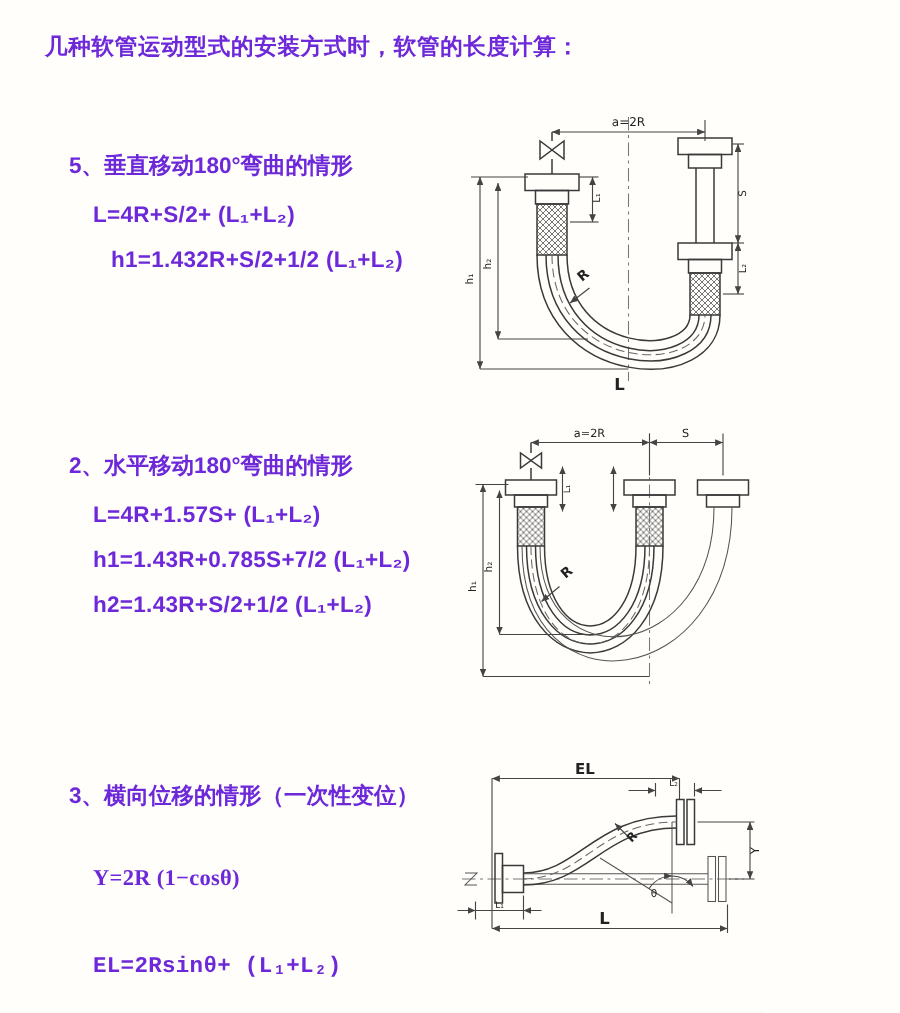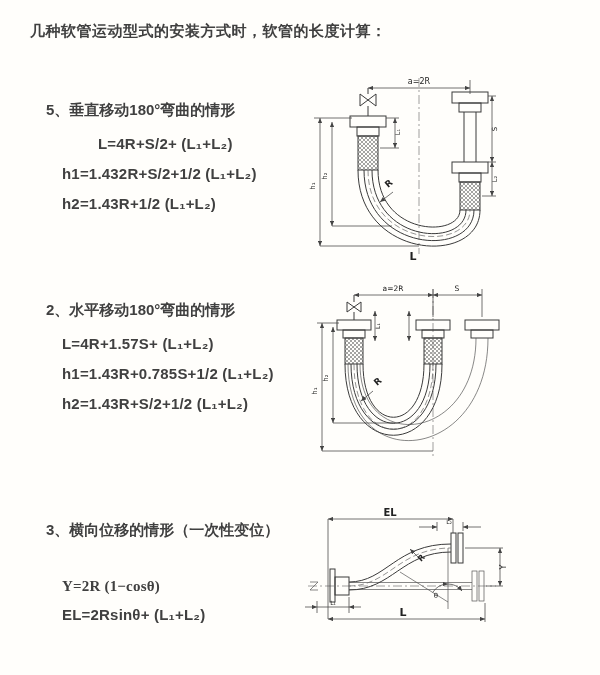--- a/index.html
+++ b/index.html
@@ -1,34 +1,34 @@
 <!DOCTYPE html>
 <html><head>
 <meta charset="utf-8">
 <style>
   html,body{margin:0;padding:0;}
   body{background:#e8e8e8;font-family:"Liberation Sans","DejaVu Sans",sans-serif;}
   .page{
     position:relative;width:600px;height:675px;background:#fffefb;
-    margin:0 auto;overflow:hidden;color:#404040;
+    margin:0 auto;overflow:hidden;color:#6d28d9;
   }
   .title{
     position:absolute;left:30px;top:22px;font-size:15px;font-weight:bold;
     letter-spacing:0.5px;white-space:nowrap;
   }
   .sec-heading{
     position:absolute;font-size:15px;font-weight:bold;white-space:nowrap;left:46px;
   }
   .formula{
     position:absolute;font-size:15px;font-weight:bold;white-space:nowrap;left:62px;
     letter-spacing:0.2px;
   }
-  #h-s1{top:101px;} #f-s1-0{top:135px;margin-left:36px;} #f-s1-1{top:165px;} #f-s1-2{top:195px;}
+  #h-s1{top:101px;} #f-s1-0{top:135px;} #f-s1-1{top:165px;margin-left:12px;} #f-s1-2{top:195px;}
   #h-s2{top:301px;text-align:right;} #f-s2-0{top:335px;} #f-s2-1{top:365px;} #f-s2-2{top:395px;}
-  #h-s3{top:521px;} #f-s3-0{top:550px;} #f-s3-1{top:578px;font-family:Liberation Serif, serif;} #f-s3-2{top:606px;}
+  #h-s3{top:521px;} #f-s3-0{top:550px;} #f-s3-1{top:578px;font-family:Liberation Serif, serif;} #f-s3-2{top:636px;font-family:Liberation Mono, monospace;}
   svg{position:absolute;overflow:visible;}
   #fig1{left:300px;top:68px;}
   #fig2{left:305px;top:283px;}
   #fig3{left:300px;top:505px;}
   svg text{font-family:"DejaVu Sans","Liberation Sans",sans-serif;fill:#222;}
   .dim{stroke:#444;stroke-width:0.75;fill:none;}
   .geo{stroke:#3a3a3a;stroke-width:1;fill:none;}
   .geo-thin{stroke:#555;stroke-width:0.7;fill:none;}
   .cl{stroke:#777;stroke-width:0.7;fill:none;stroke-dasharray:9 3 2 3;}
   .hosecl{stroke:#666;stroke-width:0.7;fill:none;stroke-dasharray:6 3;}
@@ -36,25 +36,24 @@
 </head>
 <body>
 
 <div class="page">
 
   <div class="title">几种软管运动型式的安装方式时，软管的长度计算：</div>
 
   <div class="sec-heading" id="h-s1">5、垂直移动180°弯曲的情形</div>
   <div class="formula" id="f-s1-0">L=4R+S/2+ (L₁+L₂)</div>
   <div class="formula" id="f-s1-1">h1=1.432R+S/2+1/2 (L₁+L₂)</div>
-  <div class="formula" id="f-s1-2">h2=1.43R+1/2 (L₁+L₂)</div>
 
   <div class="sec-heading" id="h-s2">2、水平移动180°弯曲的情形</div>
   <div class="formula" id="f-s2-0">L=4R+1.57S+ (L₁+L₂)</div>
-  <div class="formula" id="f-s2-1">h1=1.43R+0.785S+1/2 (L₁+L₂)</div>
+  <div class="formula" id="f-s2-1">h1=1.43R+0.785S+7/2 (L₁+L₂)</div>
   <div class="formula" id="f-s2-2">h2=1.43R+S/2+1/2 (L₁+L₂)</div>
 
   <div class="sec-heading" id="h-s3">3、横向位移的情形（一次性变位）</div>
   <div class="formula" id="f-s3-1">Y=2R (1−cosθ)</div>
   <div class="formula" id="f-s3-2">EL=2Rsinθ+ (L₁+L₂)</div>
 
   <svg id="fig1" width="300" height="200" viewBox="0 0 300 200">
     <defs>
       <marker id="ar1" markerWidth="8" markerHeight="6" refX="7" refY="3" orient="auto-start-reverse">
         <path d="M0,0 L7,3 L0,6 z" fill="#444"></path>

